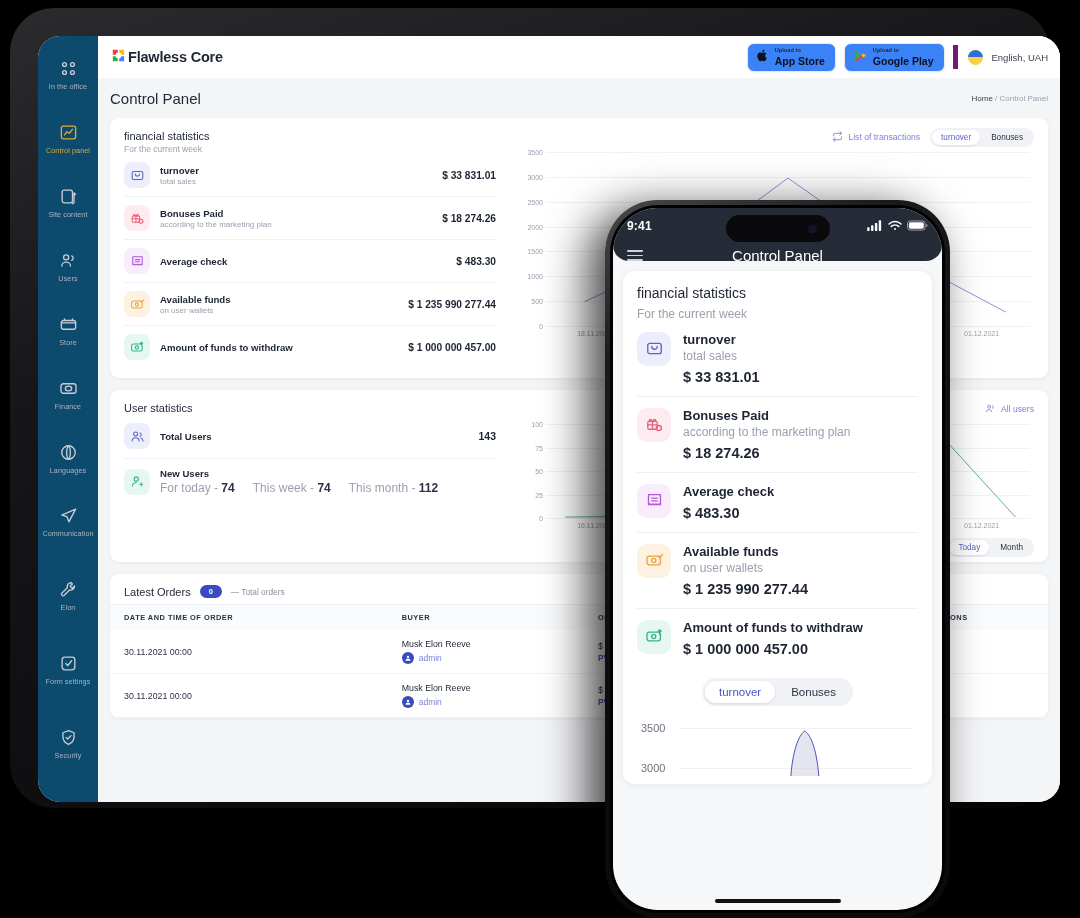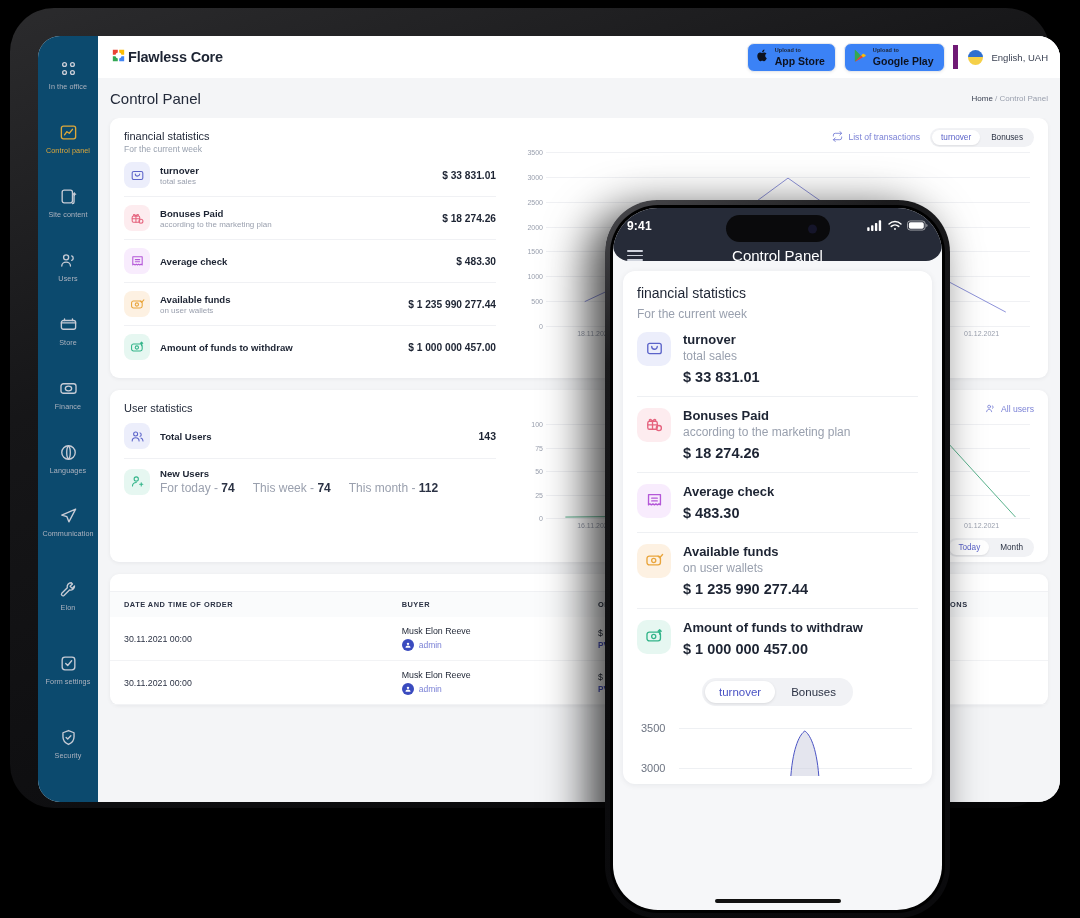--- a/index.html
+++ b/index.html
@@ -575,20 +575,25 @@
                     <span class="on">Today</span>
                     <span>Month</span>
                   </div>
                 </div>
               </div>
             </div>
           </section>
 
           <section class="card">
             <div class="ord-head">
+              <div class="ord-title-line">
+                <span class="card-title">Latest Orders</span>
+                <span class="ord-badge">0</span>
+                <span class="ord-total">— Total orders</span>
+              </div>
             </div>
             <table>
               <thead>
                   <tr id="ord-head-row">
                     <th>DATE AND TIME OF ORDER</th>
                     <th>BUYER</th>
                     <th>ORDER PRICE</th>
                     <th>STATUS</th>
                     <th>ACTIONS</th>
                   </tr>

